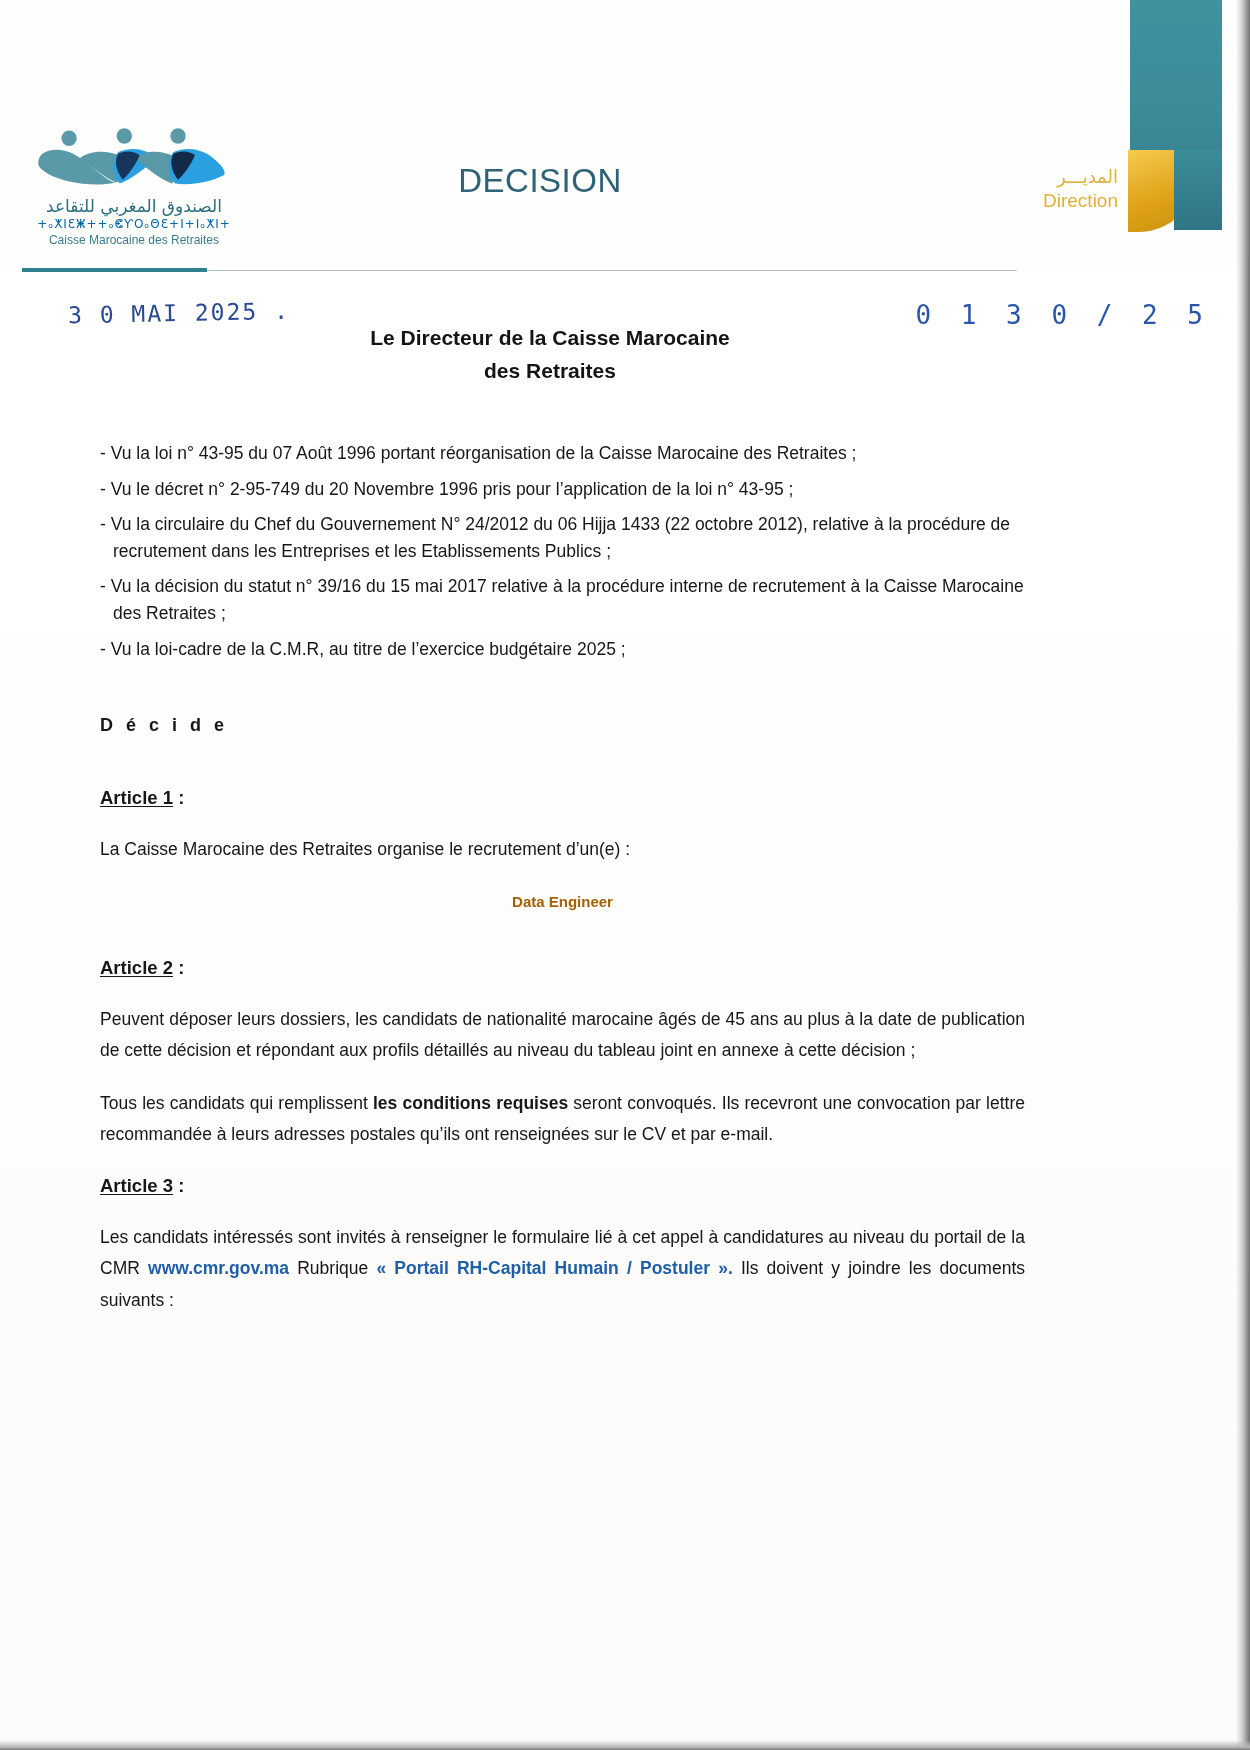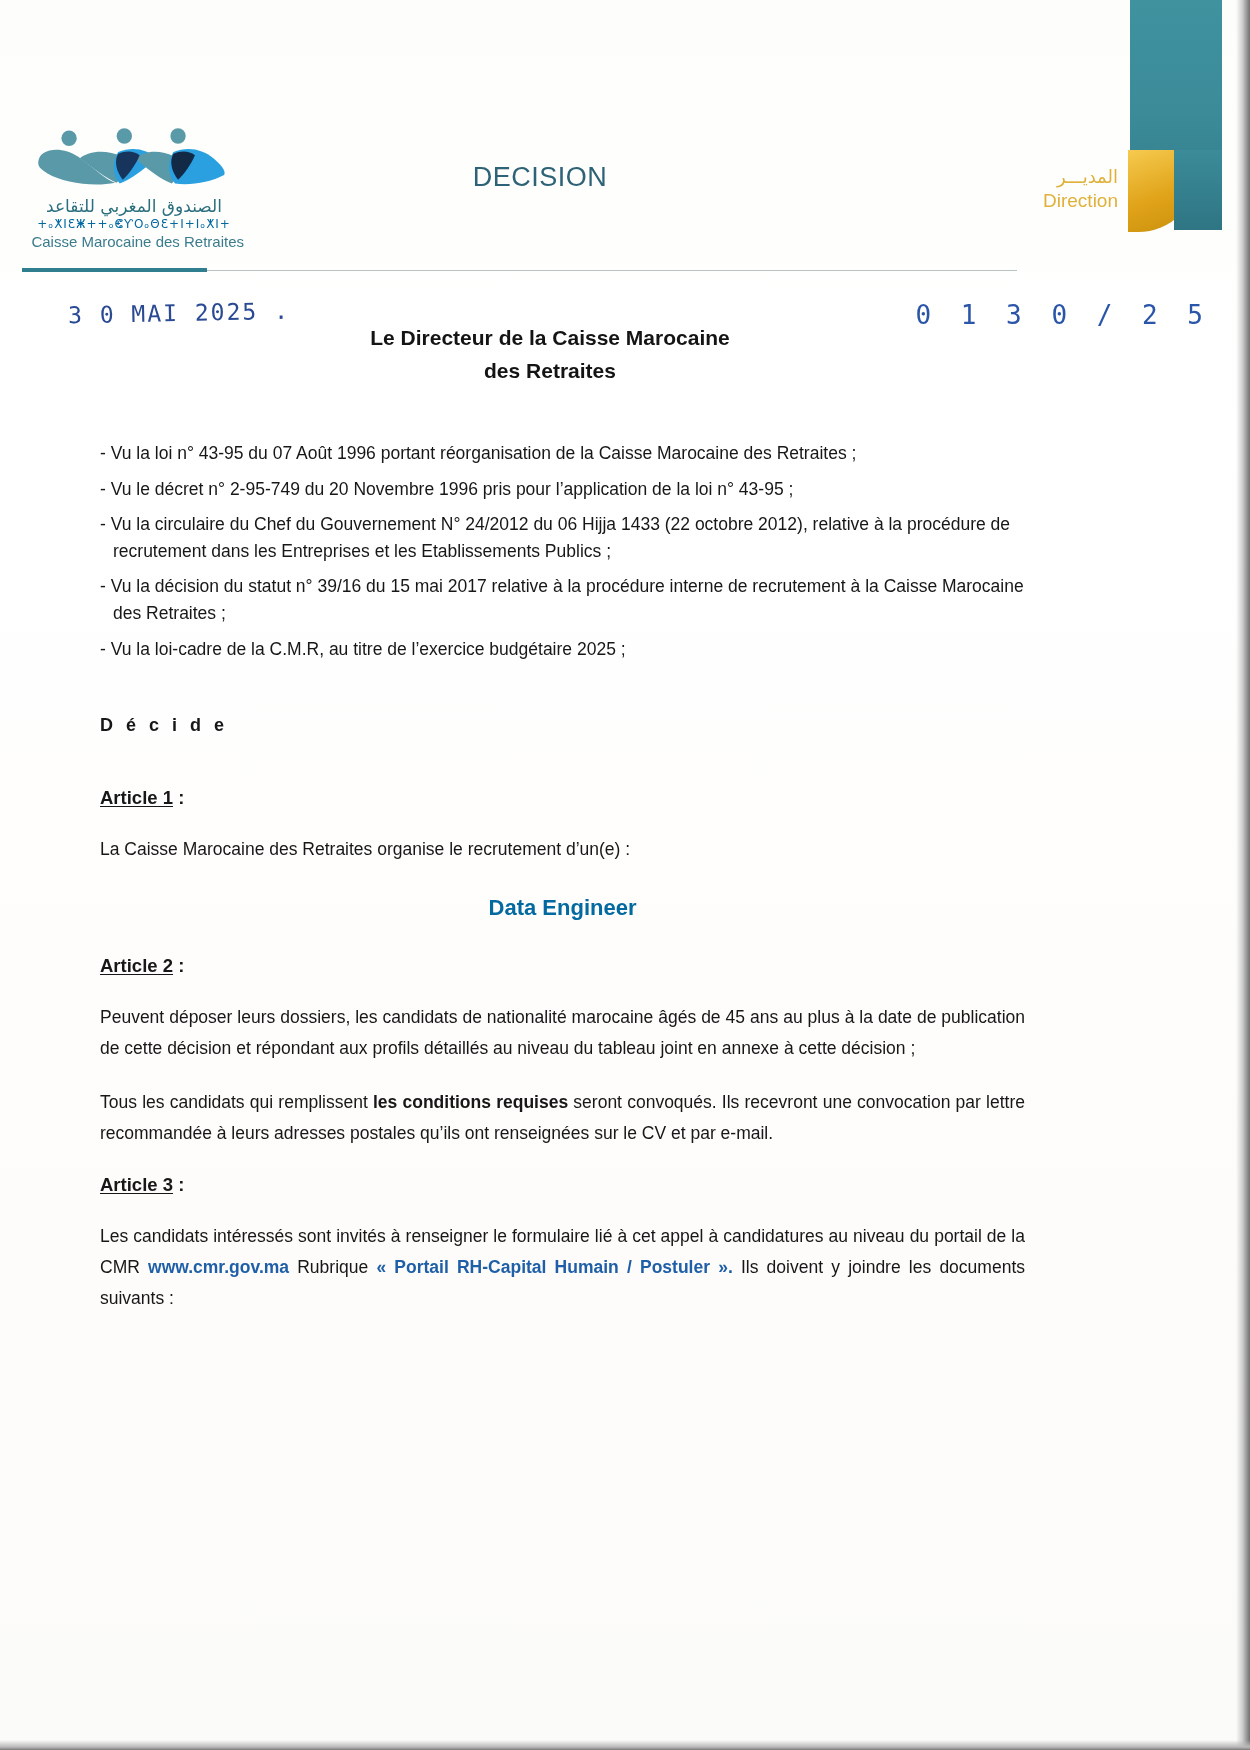--- a/index.html
+++ b/index.html
@@ -68,32 +68,32 @@
   }
   .logo-tif {
     text-align: center;
     font-size: 12px;
     color: #0369a1;
     letter-spacing: 1px;
     margin-top: 1px;
     font-family: "DejaVu Sans", sans-serif;
   }
   .logo-fr {
-    text-align: right;
-    font-size: 15px;
+    text-align: center;
+    font-size: 12px;
     color: #3a7c8c;
     margin-top: 2px;
     font-family: "Liberation Sans", sans-serif;
   }
 
   
   .doc-title {
     position: absolute; left: 0; top: 162px; width: 1080px;
     text-align: center;
-    font-size: 27px;
+    font-size: 33px;
     letter-spacing: 0.5px;
     color: #2e6277;
     font-family: "Liberation Sans", sans-serif;
   }
 
   
   .direction-block {
     position: absolute; right: 132px; top: 166px;
     text-align: right;
     color: #e0b13a;
@@ -178,24 +178,24 @@
   }
   .art-head u { text-decoration: underline; text-underline-offset: 2px; }
   .para {
     margin: 0 0 22px 0;
     text-align: justify;
     line-height: 1.78;
   }
   .para.tight { margin-bottom: 16px; }
   .job-title {
     text-align: center;
-    color: #0369a1;
-    font-weight: bold;
-    font-size: 22px;
-    margin: 26px 0 28px 0;
+    color: #a16207;
+    font-weight: bold;
+    font-size: 15px;
+    margin: 26px 0 40px 0;
   }
   .blue-bold { color: #1f5fa8; font-weight: bold; }
   .b { font-weight: bold; }
 </style>
 </head>
 <body>
 
 <div class="page">
   <div class="paper-tint"></div>
 

